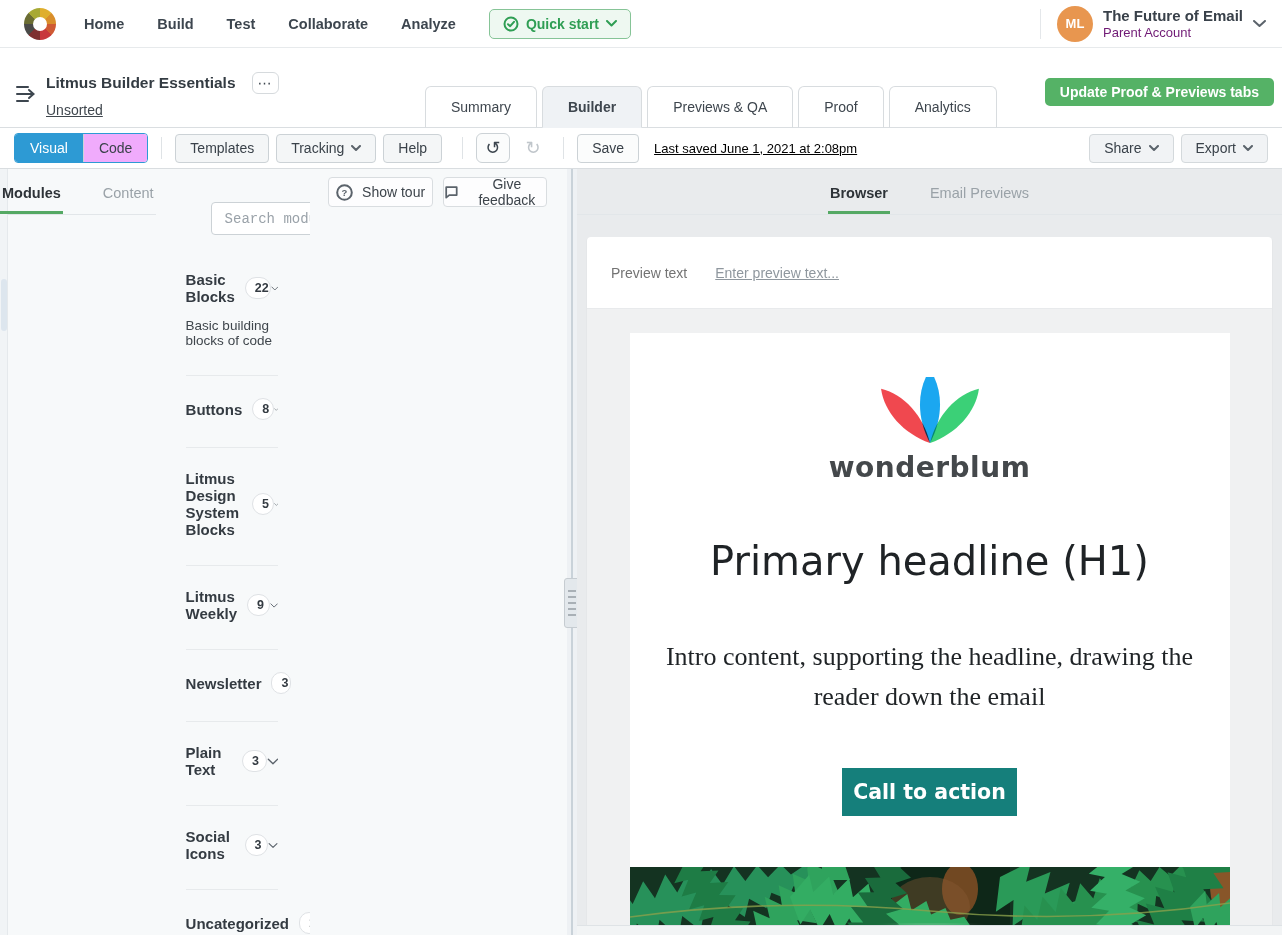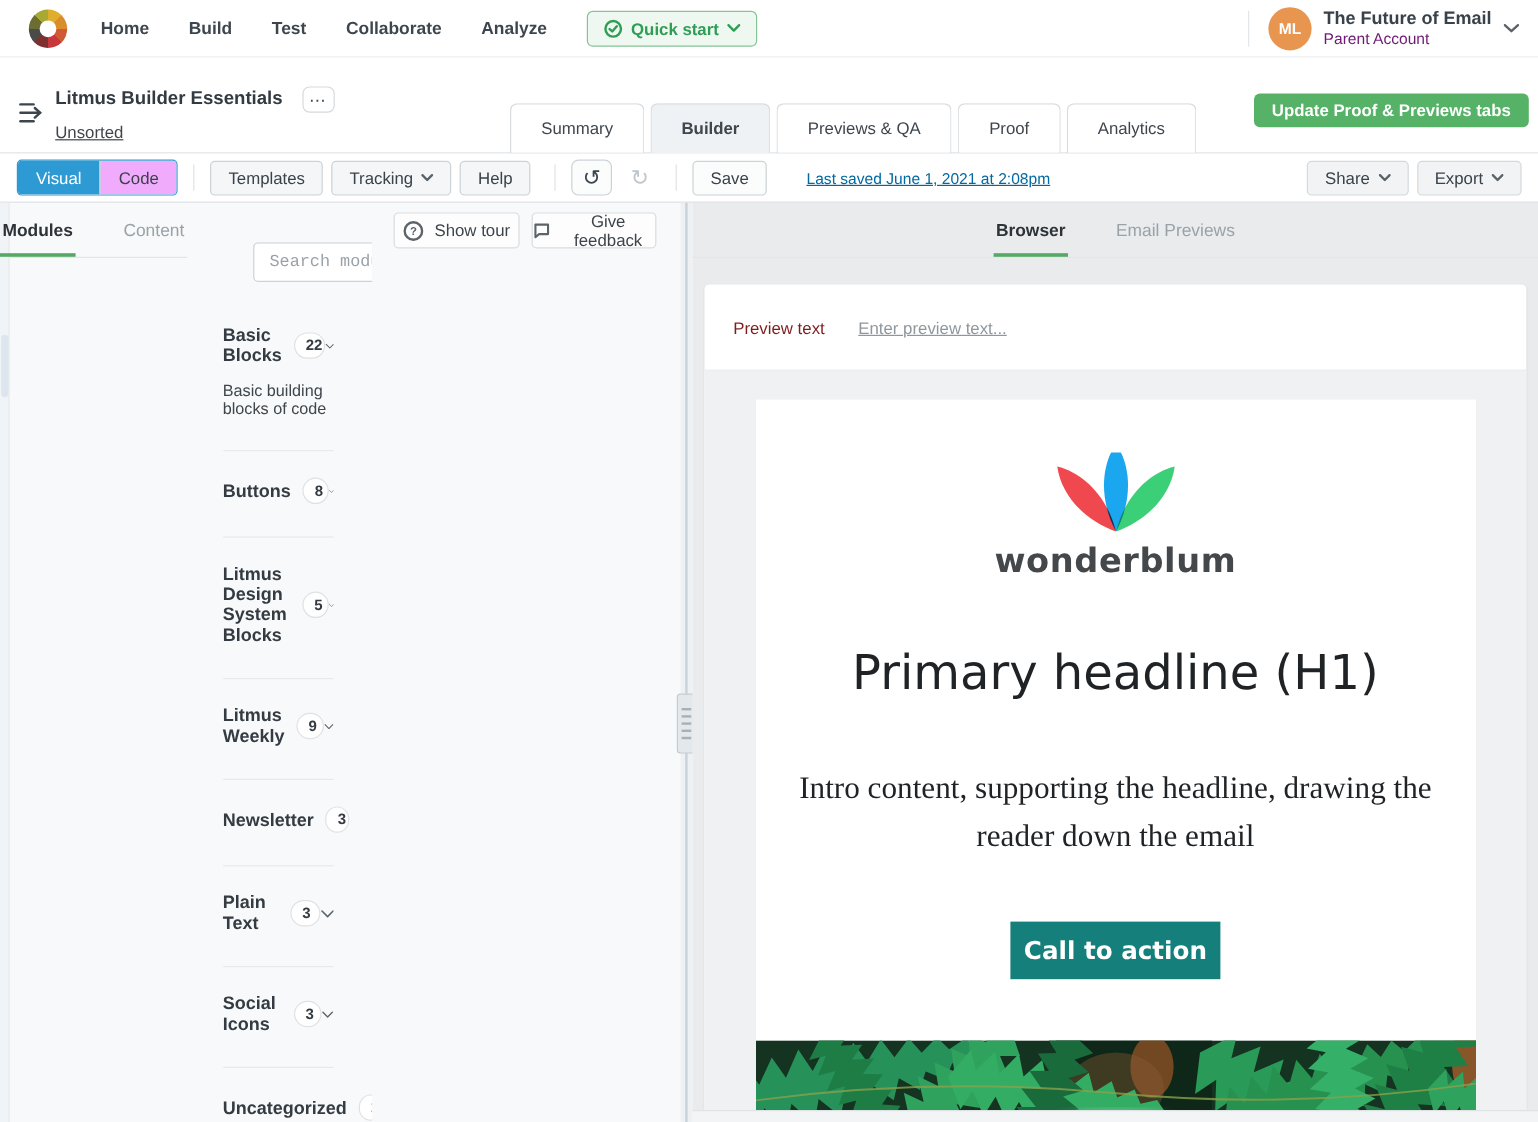--- a/index.html
+++ b/index.html
@@ -51,21 +51,21 @@
   .seg-btn.on { background:#2d9ad4; color:#fff; }
   .seg-btn.off { background:#f0abfc; color:#3a424a; border-left:1px solid #cdd3d7; }
   .tb-pipe { width:1px; height:22px; background:#dfe3e6; margin:0 13px; }
   .tb-btn { height:29px; padding:0 14px; background:#f4f6f7; border:1px solid #ccd2d6; border-radius:4px;
             font-size:14px; color:#3a424a; display:flex; align-items:center; gap:7px; margin-right:7px;
             cursor:pointer; font-family:inherit; }
   .tb-btn.plain { background:#fbfcfc; }
   .icon-btn { width:34px; height:30px; border:1px solid #ccd2d6; border-radius:6px; background:#fbfcfc;
               font-size:18px; color:#3d464f; display:flex; align-items:center; justify-content:center; cursor:pointer; }
   .icon-btn.disabled { border-color:transparent; background:transparent; color:#c0c6cb; cursor:default; }
-  .lastsaved { font-size:13px; color:#0369a1; text-decoration:underline; margin-left:26px; cursor:pointer; }
+  .lastsaved { font-size:13px; color:#000000; text-decoration:underline; margin-left:8px; cursor:pointer; }
   .toolbar-right { margin-left:auto; display:flex; }
   .toolbar-right .tb-btn { background:#f1f3f5; border-color:#d4d9dc; }
 
   
   .content { position:absolute; top:169px; left:0; right:0; bottom:0; display:flex; }
   .left-panel { width:567px; background:#f7f9fa; position:relative; display:flex; flex-direction:row; }
   .left-strip { position:absolute; left:0; top:0; bottom:0; width:8px; background:#f1f4f6;
                 border-right:1px solid #e5e9ec; cursor:pointer; }
   .left-strip .thumb { position:absolute; top:110px; left:1px; width:6px; height:52px; background:#dde6ee; border-radius:3px; }
 
@@ -100,21 +100,21 @@
           border:1px solid #c6ccd1; border-radius:3px; display:flex; flex-direction:column;
           justify-content:center; gap:4px; align-items:center; }
   .grip i { display:block; width:8px; height:2px; background:#a9b0b6; }
 
   
   .right-panel { flex:1; background:#e9ebed; position:relative; display:flex; flex-direction:column; }
   .card { margin:22px 10px 0; background:#fff; border-radius:4px 4px 0 0; box-shadow:0 1px 2px rgba(0,0,0,.07);
           flex:1; display:flex; flex-direction:column; overflow:hidden; }
   .preview-row { height:72px; flex:none; border-bottom:1px solid #e8eaec; display:flex; align-items:center;
                  padding-left:24px; gap:28px; }
-  .pv-label { font-size:14px; color:#7f1d1d; }
+  .pv-label { font-size:14px; color:#737373; }
   .pv-link { font-size:14px; color:#8f979e; text-decoration:underline; cursor:text; }
   .canvas { flex:1; background:#f0f1f2; overflow:hidden; display:flex; justify-content:center; }
   .email { width:600px; margin-top:24px; background:#fff; text-align:center; padding-top:44px;
            font-family:"DejaVu Sans", sans-serif; color:#1f2326; }
   .brand { font-size:28px; font-weight:bold; color:#44484b; letter-spacing:.5px; margin-top:4px; }
   .headline { font-size:40px; font-weight:normal; margin-top:54px; }
   .intro { font-size:26px; line-height:1.55; margin:53px auto 0; width:540px;font-family:Liberation Serif, serif; }
   .cta { display:inline-block; margin-top:50px; background:#157f7b; color:#fff; font-weight:bold;
          font-size:20.5px; line-height:48px; padding:0 11px; cursor:pointer; }
   .fern { display:block; width:600px; height:80px; margin-top:51px; }

